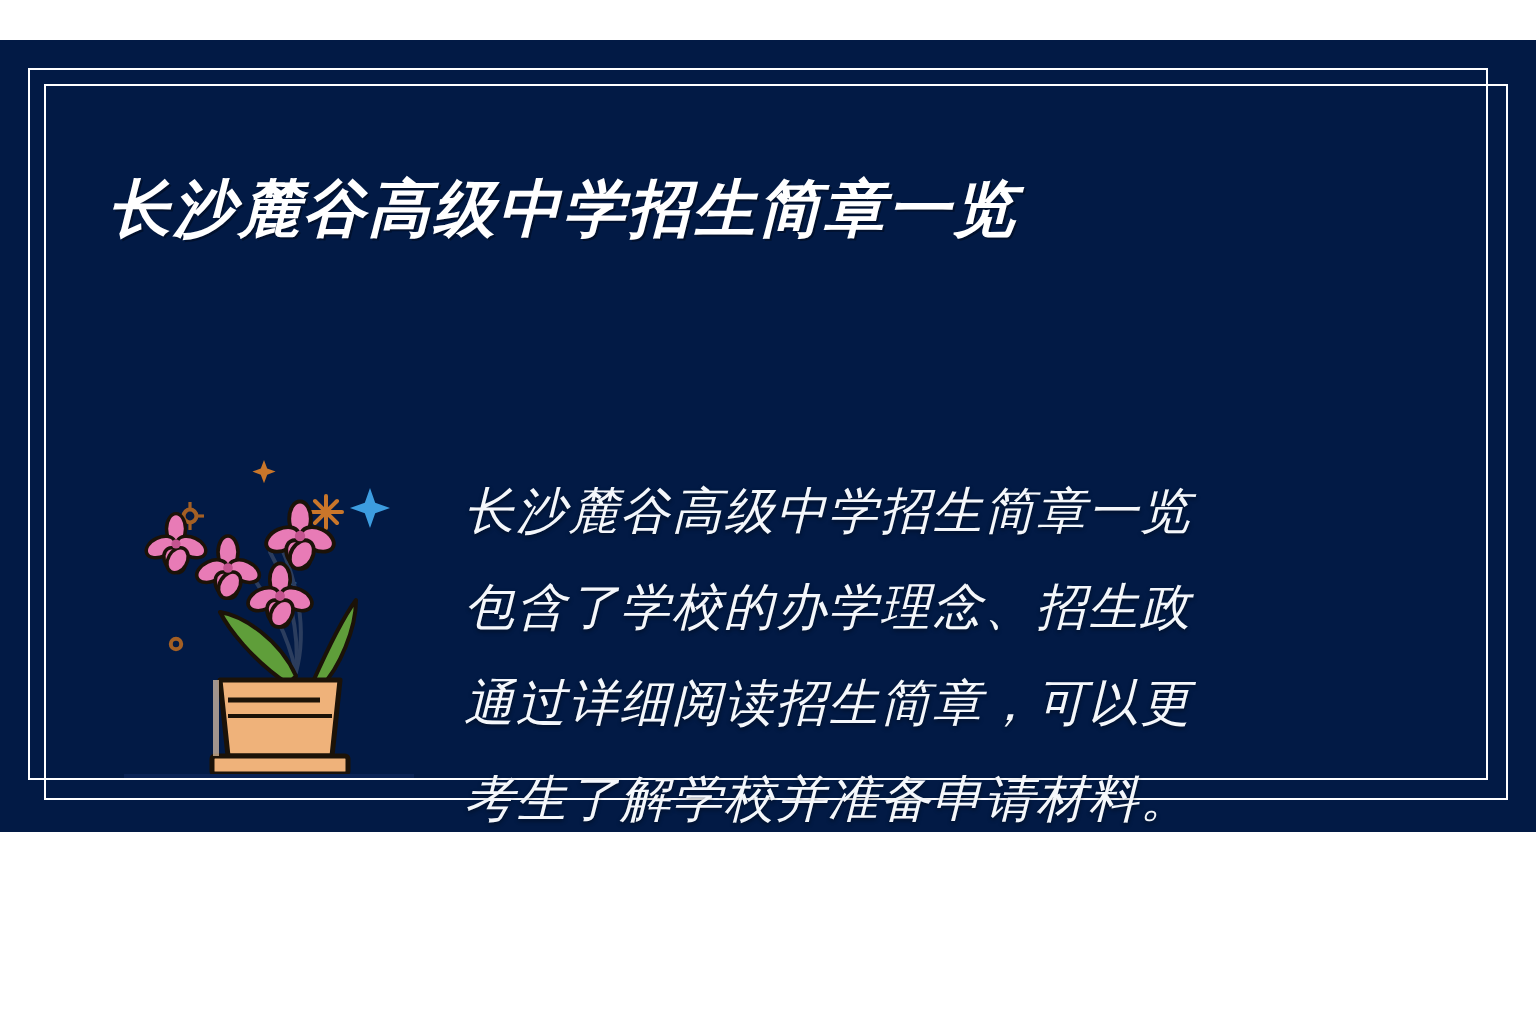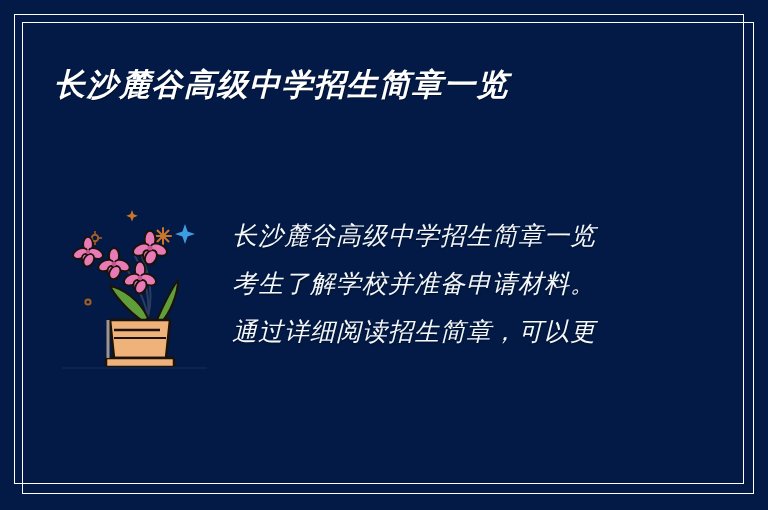--- a/index.html
+++ b/index.html
@@ -9,23 +9,24 @@
   body {
     width: 768px;
     height: 510px;
     overflow: hidden;
     font-family: "Liberation Sans", sans-serif;
   }
 
   #poster {
     position: relative;
     width: 768px;
-    height: 510px;
+    height: 396px;
     background: #021a45;
     overflow: hidden;
+    margin-top: 20px;
   }
 
   
   .frame {
     position: absolute;
     border: 1.5px solid #ffffff;
     pointer-events: none;
   }
   .frame-outer {
     left: 14px;
@@ -185,17 +186,18 @@
         <rect x="54" y="168" width="68" height="9" rx="1.5" fill="#efb27a" stroke="#1b1208" stroke-width="2.5"></rect>
         <line x1="56" y1="130" x2="56" y2="168" stroke="#f7d6b4" stroke-width="3" opacity="0.65"></line>
       </g>
 
       <line x1="10" y1="178" x2="155" y2="178" stroke="#0a2355" stroke-width="2"></line>
     </svg>
   </div>
 
   <div class="body-text">
     <span class="ln">长沙麓谷高级中学招生简章一览</span>
+    <span class="ln">包含了学校的办学理念、招生政</span>
+    <span class="ln">通过详细阅读招生简章，可以更</span>
     <span class="ln">考生了解学校并准备申请材料。</span>
-    <span class="ln">通过详细阅读招生简章，可以更</span>
   </div>
 
 </div>
 
 </body></html>

